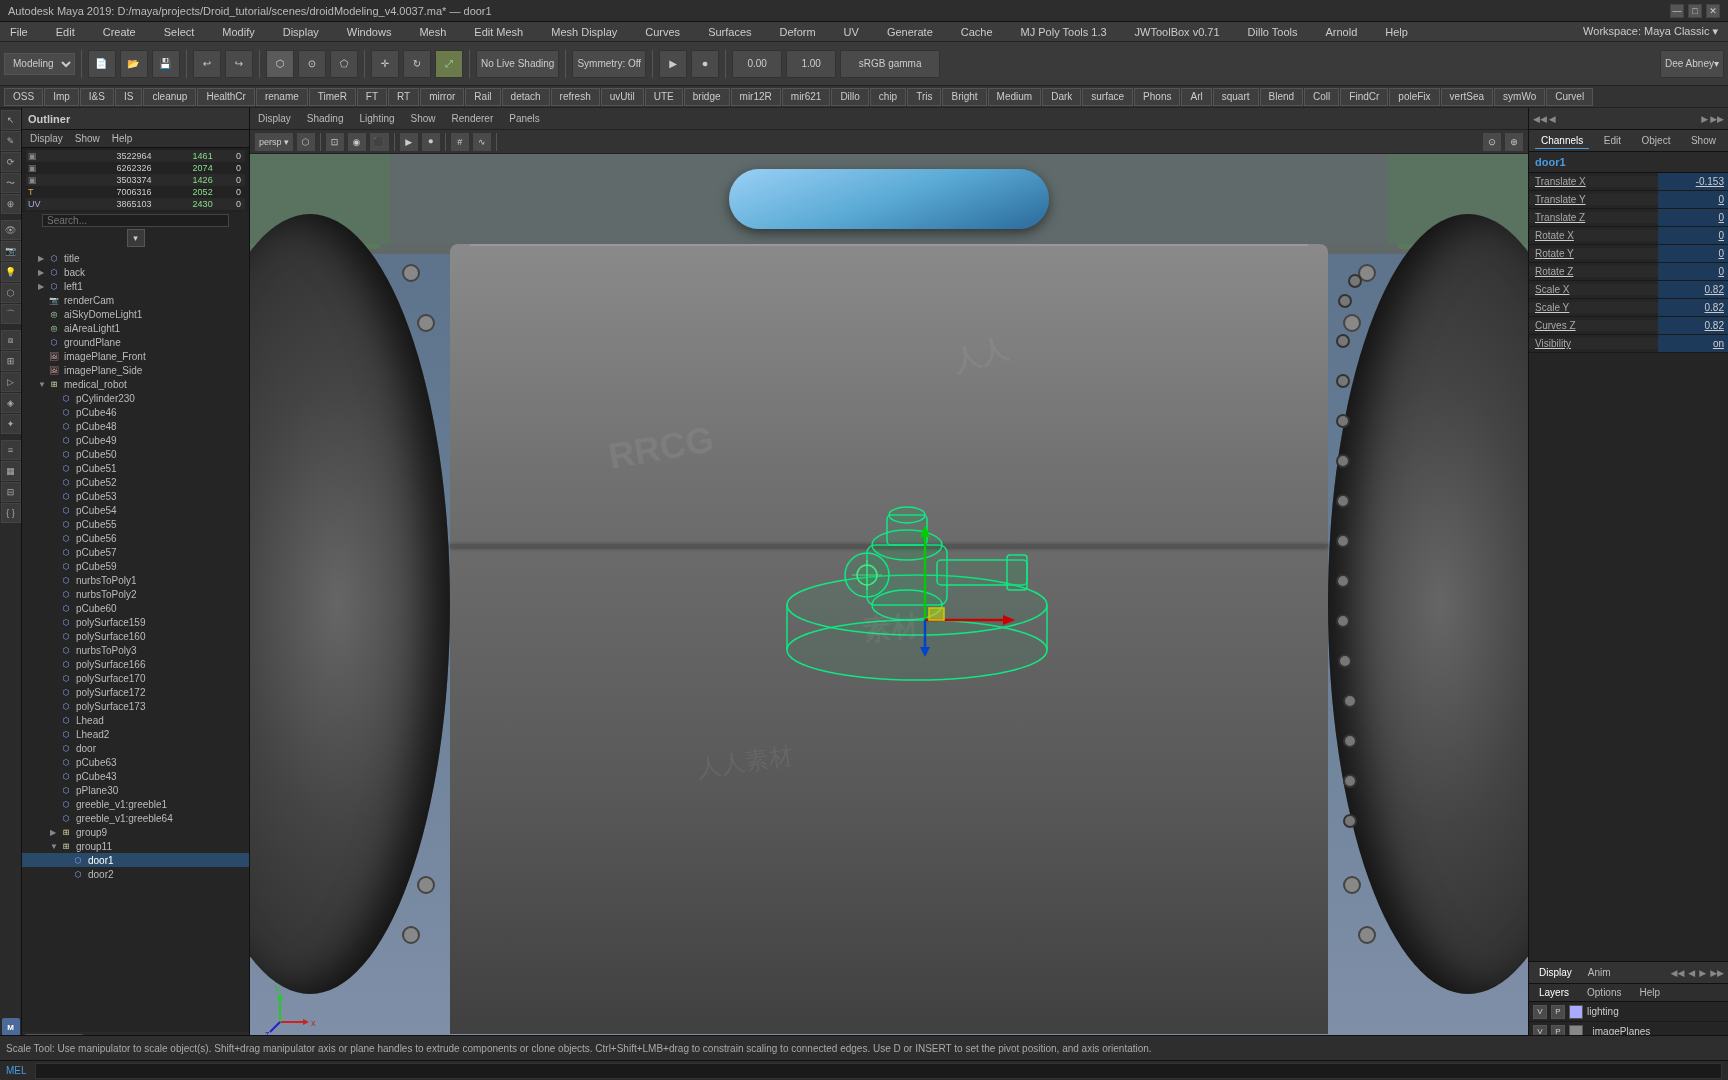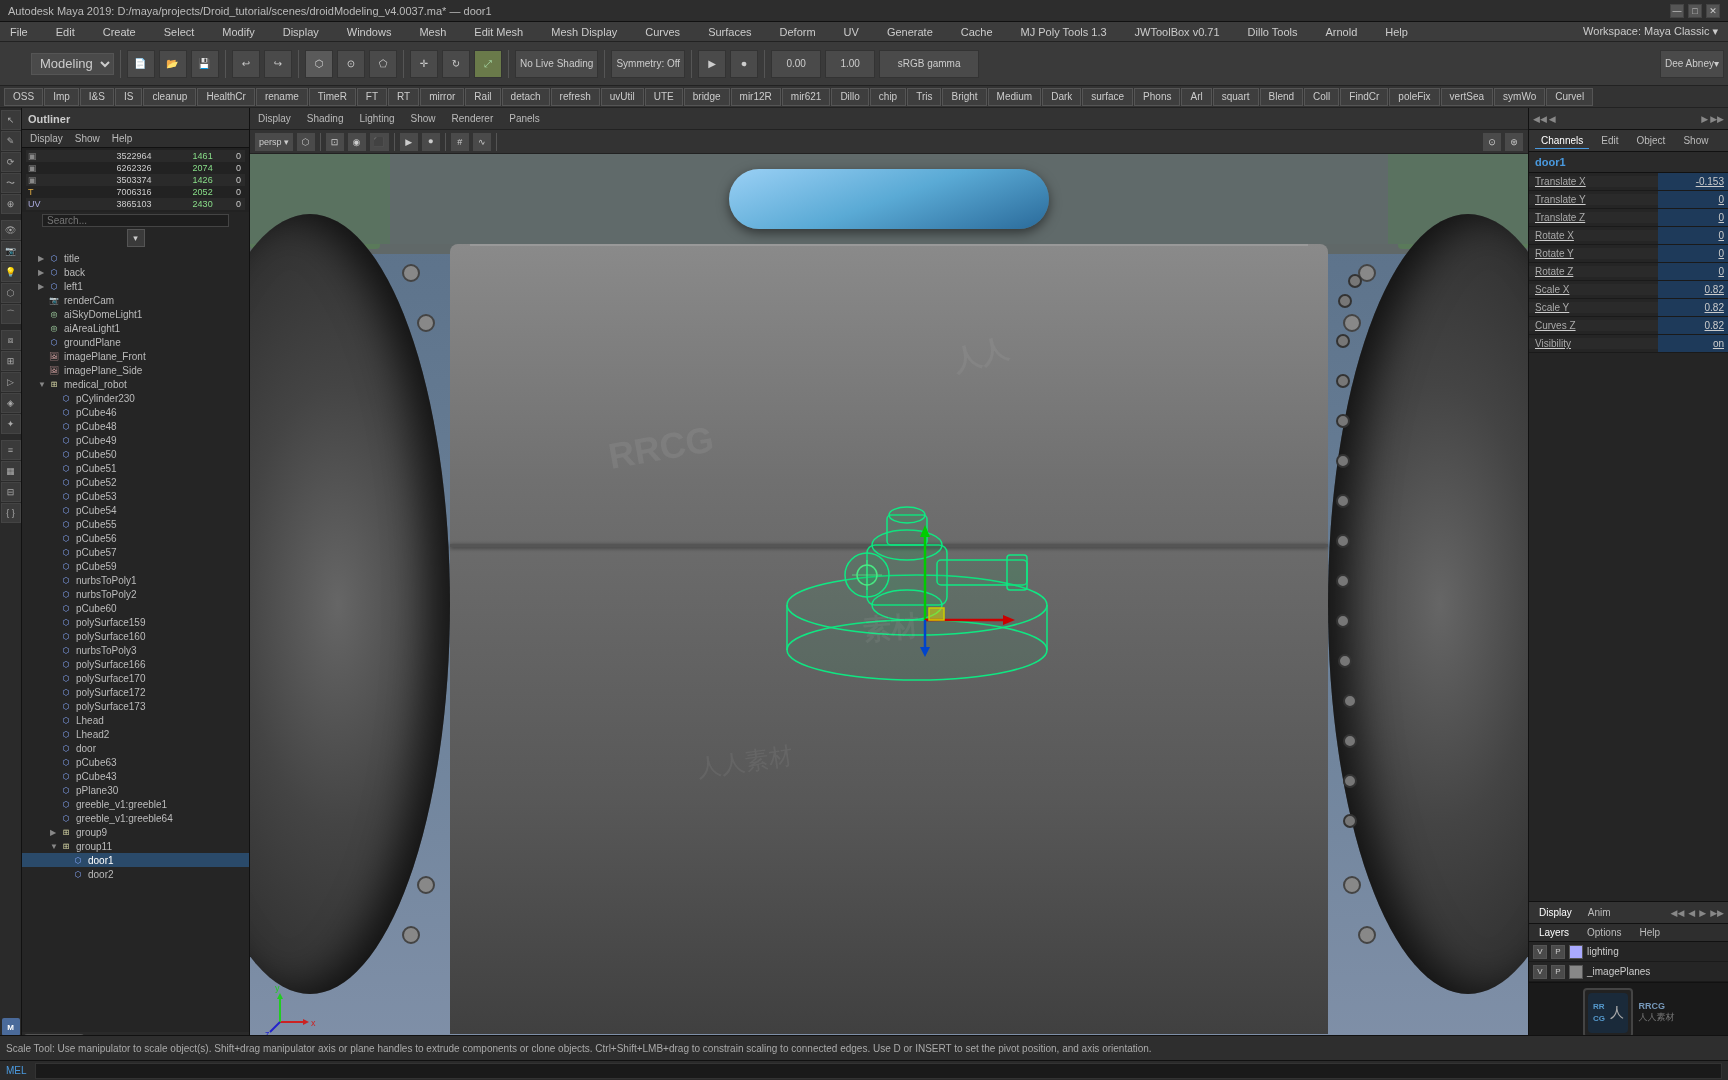--- a/index.html
+++ b/index.html
@@ -94,23 +94,22 @@
       width: 1px;
       height: 28px;
       background: #555;
       margin: 0 2px;
     }
     .toolbar-dropdown {
       height: 22px;
       background: #4a4a4a;
       border: 1px solid #555;
       color: #ccc;
-      font-size: 13px;
-      padding: 0 4px;
-      margin-left: 27px;
+      font-size: 10px;
+      padding: 0 4px;
     }
 
     
     .module-tabs {
       width: 100%;
       height: 22px;
       background: #333;
       display: flex;
       align-items: center;
       padding: 0 4px;
@@ -284,20 +283,21 @@
     }
     .channel-header {
       height: 22px;
       background: #333;
       display: flex;
       align-items: center;
       padding: 0 6px;
       border-bottom: 1px solid #111;
       gap: 6px;
       font-size: 10px;
+      justify-content: space-between;
     }
     .channel-tab {
       padding: 2px 6px;
       cursor: pointer;
       font-size: 10px;
       color: #bbb;
     }
     .channel-tab.active { color: #fff; border-bottom: 1px solid #4a9adf; }
     .channel-object-name {
       padding: 4px 6px;
@@ -1176,34 +1176,20 @@
         <span style="font-size:10px;color:#ccc;cursor:pointer;">lighting</span>
       </div>
       <div class="layer-item">
         <div class="layer-vis-btn">V</div>
         <div class="layer-vis-btn">P</div>
         <div class="layer-color" style="background:#888888;"></div>
         <span style="font-size:10px;color:#ccc;cursor:pointer;">_imagePlanes</span>
       </div>
     </div>
 
-    <div style="height:60px;background:#1a1a1a;display:flex;align-items:center;justify-content:center;border-top:1px solid #111;">
-      <div style="width:50px;height:50px;background:#222;border:2px solid #444;border-radius:4px;display:flex;align-items:center;justify-content:center;">
-        <svg width="40" height="40" viewBox="0 0 40 40" xmlns="http://www.w3.org/2000/svg">
-          <rect width="40" height="40" fill="#1a2a3a" rx="4"></rect>
-          <text x="5" y="16" fill="#5599cc" font-size="8" font-weight="bold">RR</text>
-          <text x="5" y="28" fill="#5599cc" font-size="8" font-weight="bold">CG</text>
-          <text x="22" y="24" fill="#aaaaaa" font-size="14">人</text>
-        </svg>
-      </div>
-      <div style="margin-left:6px;font-size:9px;color:#888;">
-        <div style="color:#7799bb;font-weight:bold;">RRCG</div>
-        <div style="color:#777;">人人素材</div>
-      </div>
-    </div>
   </div>
 </div>
 
 <div class="status-bar">
   <span>Scale Tool: Use manipulator to scale object(s). Shift+drag manipulator axis or plane handles to extrude components or clone objects. Ctrl+Shift+LMB+drag to constrain scaling to connected edges. Use D or INSERT to set the pivot position, and axis orientation.</span>
 </div>
 
 <div class="mel-bar">
   <span class="mel-label">MEL</span>
   <input type="text" class="mel-input" placeholder="" style="">

